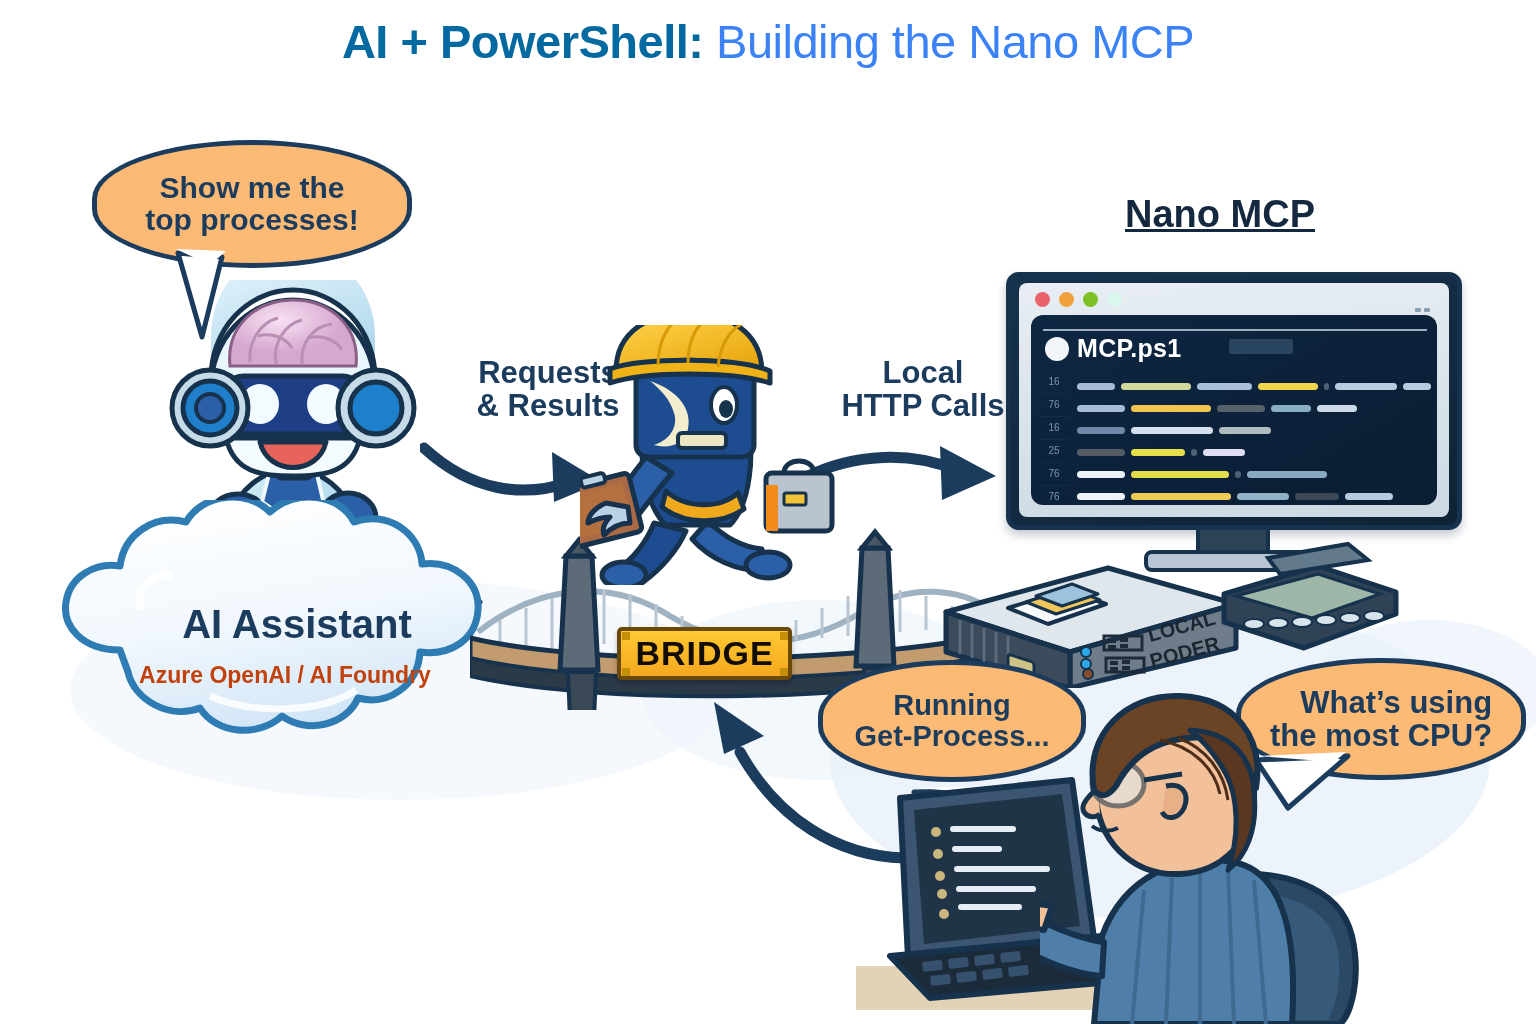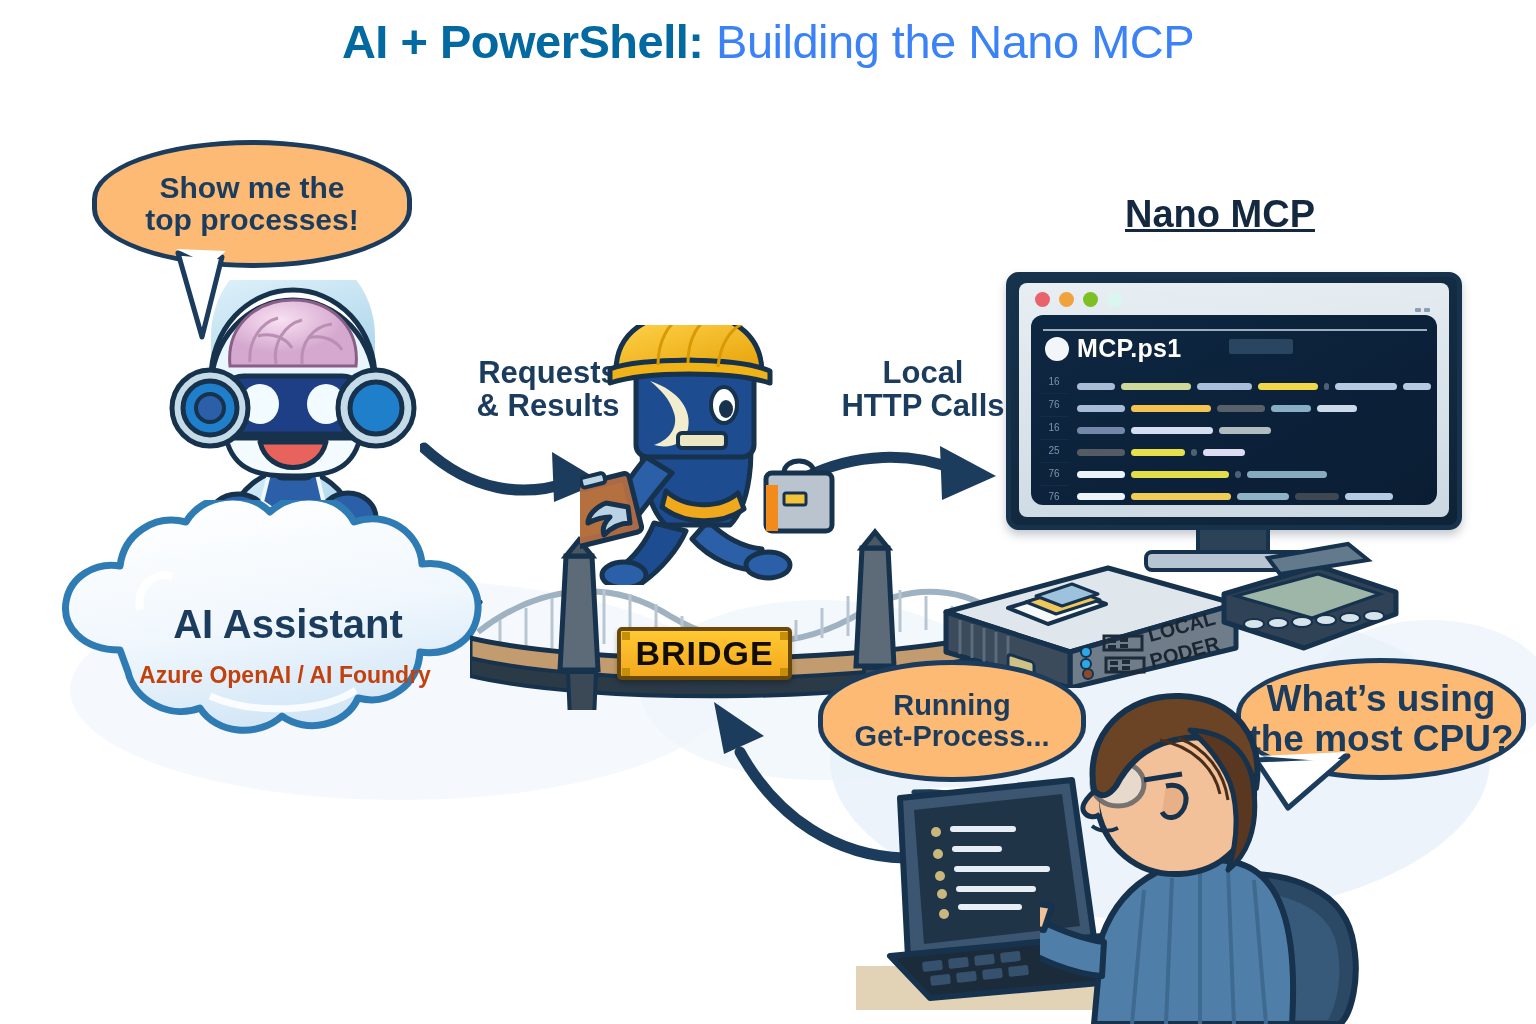--- a/index.html
+++ b/index.html
@@ -196,21 +196,21 @@
              C366 10 400 32 402 64
              C434 60 460 82 458 110
              C456 140 430 156 400 152
              C398 186 368 206 338 198
              C326 226 286 234 262 216
              C238 238 196 234 180 208
              C150 220 114 200 108 172 Z" fill="url(#cloudG)" stroke="#2f7cb4" stroke-width="7" stroke-linejoin="round"></path>
     <path d="M120 110 C116 88 132 72 152 76" fill="none" stroke="#ffffff" stroke-width="8" opacity=".9"></path>
     <path d="M190 196 C230 214 300 214 336 190" fill="none" stroke="#ffffff" stroke-width="7" opacity=".85"></path>
   </svg>
-  <div class="abs" id="cloud-title" style="left:63px;top:602px;width:450px;">AI Assistant</div>
+  <div class="abs" id="cloud-title" style="left:72px;top:602px;width:450px;">AI Assistant</div>
   <div class="abs" id="cloud-sub" style="left:60px;top:662px;width:450px;">Azure OpenAI / AI Foundry</div>
 
   <div class="abs arrowlabel" style="left:448px;top:357px;width:200px;">
     <div>Requests</div>
     <div>&amp; Results</div>
   </div>
   <svg class="abs" style="left:420px;top:430px" width="220" height="75">
     <path d="M4 18 C52 62 104 68 150 52" fill="none" stroke="#1c3c5e" stroke-width="11" stroke-linecap="round"></path>
     <path d="M132 22 L182 52 L134 72 Z" fill="#1c3c5e"></path>
   </svg>
@@ -457,21 +457,21 @@
       <div>Running</div>
       <div>Get-Process...</div>
     </div>
   </div>
   <svg class="abs" style="left:904px;top:786px" width="140" height="58">
     <path d="M10 6 L120 4 L72 46 Z" fill="#ffffff" stroke="#1c3c5e" stroke-width="5" stroke-linejoin="round"></path>
     <path d="M14 2 L118 0 L110 10 Z" fill="#ffffff" stroke="none"></path>
   </svg>
 
   <div class="abs bubble" style="left:1236px;top:658px;width:290px;height:122px;">
-    <div class="bubbletext" style="font-size:37px;">
+    <div class="bubbletext" style="font-size:31px;text-align:right;">
       <div>What’s using</div>
       <div>the most CPU?</div>
     </div>
   </div>
   <svg class="abs" style="left:1248px;top:752px" width="140" height="64">
     <path d="M8 8 L100 4 L40 56 Z" fill="#ffffff" stroke="#1c3c5e" stroke-width="5" stroke-linejoin="round"></path>
     <path d="M10 4 L98 0 L86 10 Z" fill="#ffffff" stroke="none"></path>
   </svg>
 
   <svg class="abs" style="left:698px;top:680px" width="240" height="190">

